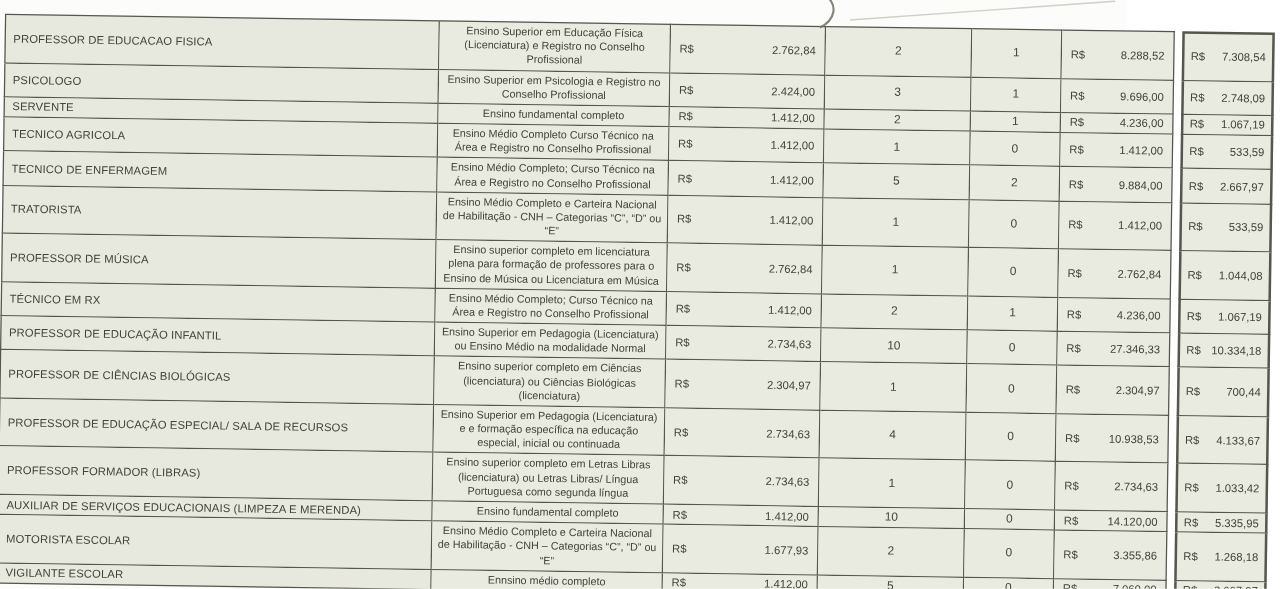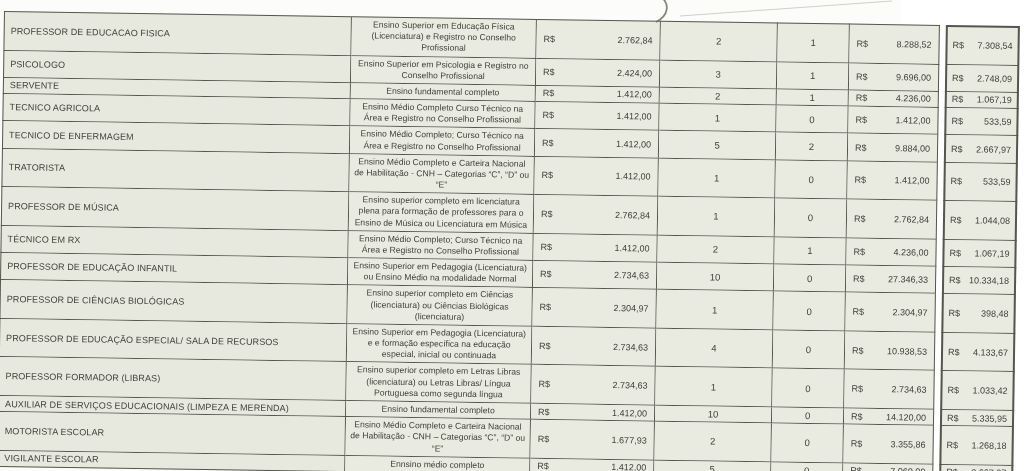--- a/index.html
+++ b/index.html
@@ -321,21 +321,21 @@
     <td class="col-money">
       <div class="money">
         <span>R$</span>
         <span>2.304,97</span>
       </div>
     </td>
     <td class="col-gap"></td>
     <td class="col-last">
       <div class="money">
         <span>R$</span>
-        <span>398,48</span>
+        <span>700,44</span>
       </div>
     </td>
   </tr>
 
   <tr>
     <td class="col-cargo">PROFESSOR DE EDUCAÇÃO ESPECIAL/ SALA DE RECURSOS</td>
     <td class="col-edu">Ensino Superior em Pedagogia (Licenciatura) e e formação específica na educação especial, inicial ou continuada</td>
     <td class="col-money">
       <div class="money">
         <span>R$</span>

